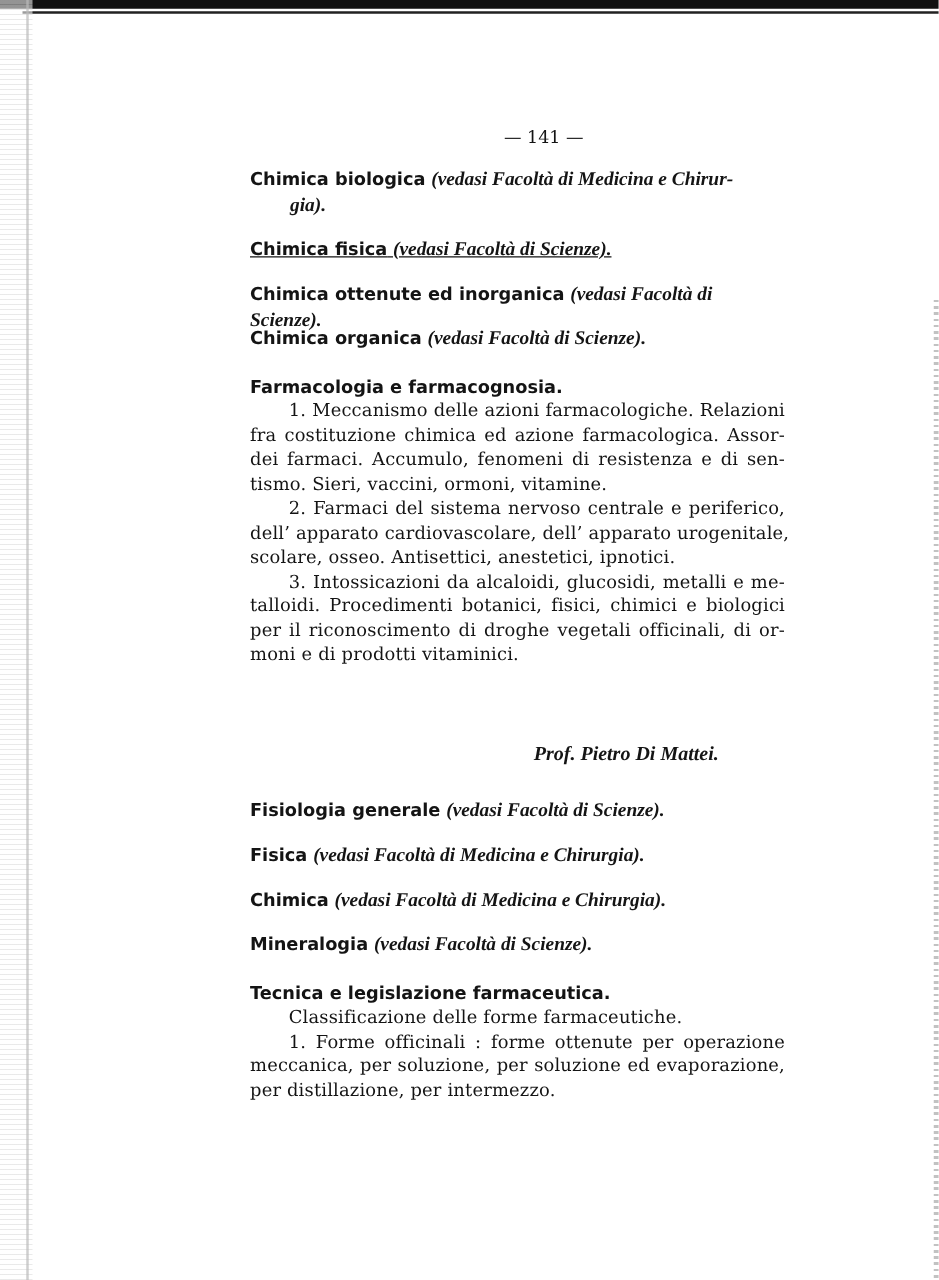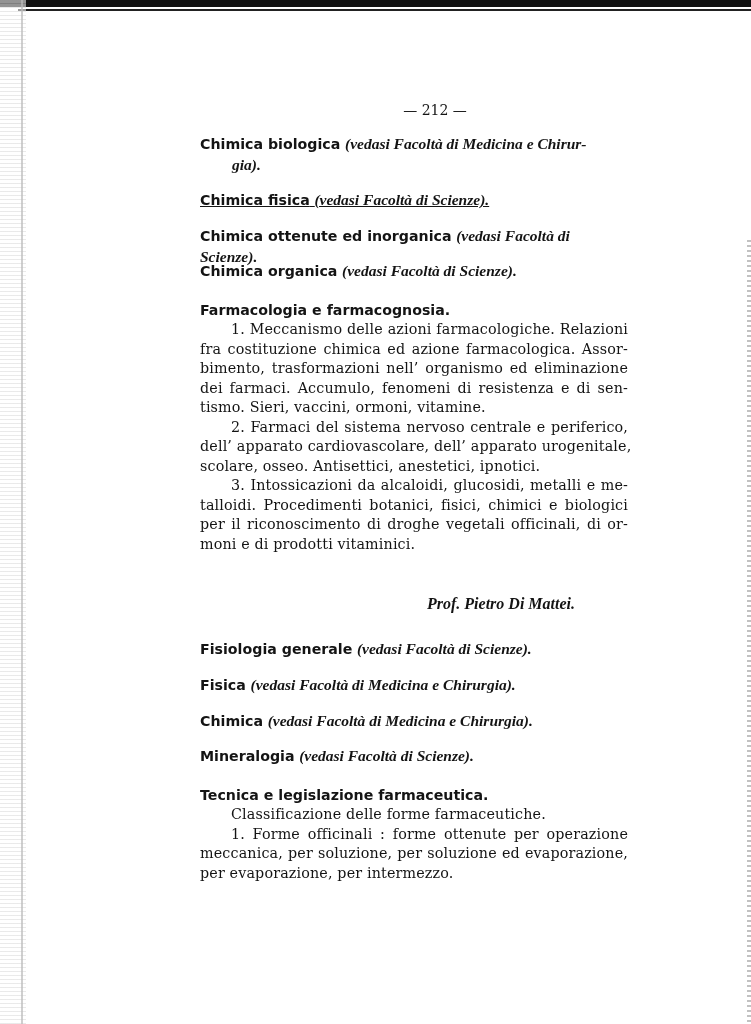--- a/index.html
+++ b/index.html
@@ -121,21 +121,21 @@
 <body>
 
 <div class="top-band"></div>
 <div class="top-band-line"></div>
 <div class="left-edge"></div>
 <div class="left-edge-line"></div>
 <div class="right-edge"></div>
 
 <div class="page">
 
-  <div class="page-number">— 212 —</div>
+  <div class="page-number">— 141 —</div>
 
   <div class="entry" style="top:134px;">
     <span class="title">Chimica biologica</span>
     <span class="ref">(vedasi Facoltà di Medicina e Chirur-</span>
     <div class="cont"><span class="ref">gia).</span></div>
   </div>
 
   <div class="entry" style="top:190px;text-decoration:underline;">
     <span class="title">Chimica fisica</span>
     <span class="ref">(vedasi Facoltà di Scienze).</span>
@@ -151,21 +151,20 @@
     <span class="ref">(vedasi Facoltà di Scienze).</span>
   </div>
 
   <div class="entry" style="top:300px;">
     <span class="title">Farmacologia e farmacognosia.</span>
   </div>
 
   <div class="para" style="top:320px;">
     <span class="line indent">1. Meccanismo delle azioni farmacologiche. Relazioni</span>
     <span class="line">fra costituzione chimica ed azione farmacologica. Assor-</span>
-    <span class="line">bimento, trasformazioni nell’ organismo ed eliminazione</span>
     <span class="line">dei farmaci. Accumulo, fenomeni di resistenza e di sen-</span>
     <span class="line last">tismo. Sieri, vaccini, ormoni, vitamine.</span>
     <span class="line indent">2. Farmaci del sistema nervoso centrale e periferico,</span>
     <span class="line">dell’ apparato cardiovascolare, dell’ apparato urogenitale,</span>
     <span class="line last">scolare, osseo. Antisettici, anestetici, ipnotici.</span>
     <span class="line indent">3. Intossicazioni da alcaloidi, glucosidi, metalli e me-</span>
     <span class="line">talloidi. Procedimenti botanici, fisici, chimici e biologici</span>
     <span class="line">per il riconoscimento di droghe vegetali officinali, di or-</span>
     <span class="line last">moni e di prodotti vitaminici.</span>
   </div>
@@ -193,16 +192,16 @@
   </div>
 
   <div class="entry" style="top:785px;">
     <span class="title">Tecnica e legislazione farmaceutica.</span>
   </div>
 
   <div class="para" style="top:805px;">
     <span class="line indent last">Classificazione delle forme farmaceutiche.</span>
     <span class="line indent">1. Forme officinali : forme ottenute per operazione</span>
     <span class="line">meccanica, per soluzione, per soluzione ed evaporazione,</span>
-    <span class="line last">per evaporazione, per intermezzo.</span>
+    <span class="line last">per distillazione, per intermezzo.</span>
   </div>
 
 </div>
 
 </body></html>

